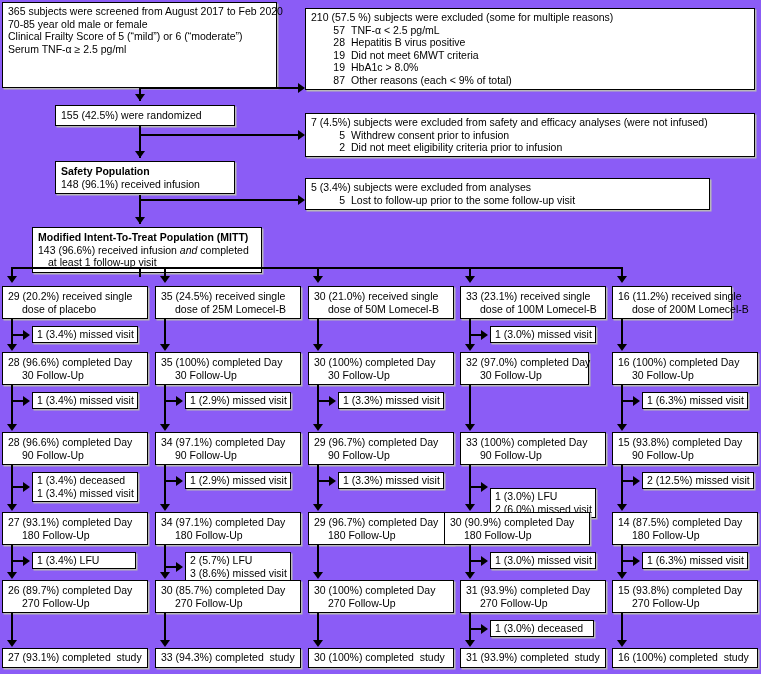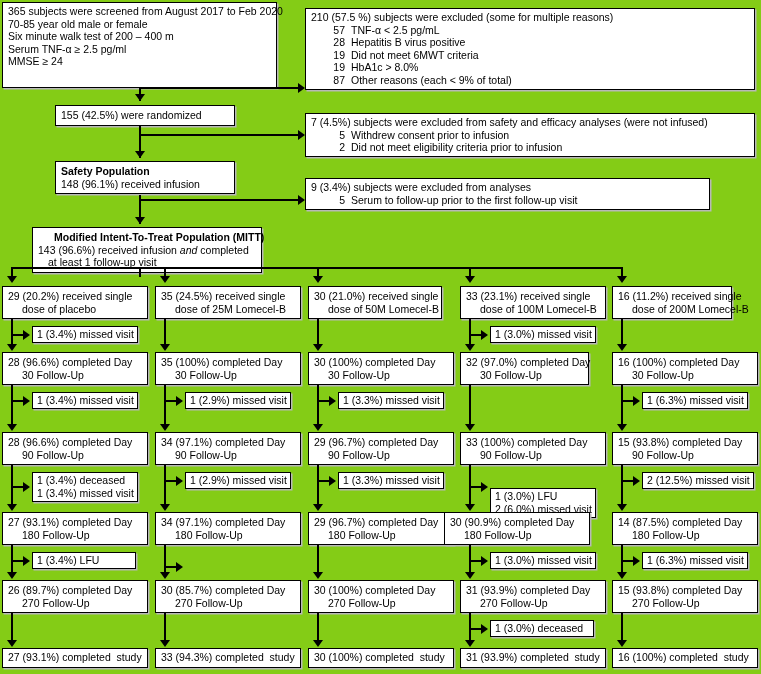--- a/index.html
+++ b/index.html
@@ -1,19 +1,19 @@
 <!DOCTYPE html>
 <html><head>
 <meta charset="utf-8">
 <style>
   html,body{margin:0;padding:0;background:#ffffff;}
   #page{
     position:relative;
     width:761px;height:674px;
-    background:#84cc16;
+    background:#8b5cf6;
     font-family:"Liberation Sans","DejaVu Sans",sans-serif;
     overflow:hidden;
   }
   .box{
     position:absolute;
     box-sizing:border-box;
     border:1px solid #000;
     background:#ffffff;
     font-size:10.5px;
     line-height:12.6px;
@@ -33,39 +33,39 @@
       border-left:5px solid transparent;border-right:5px solid transparent;
       border-top:7px solid #000;}
   .ar{position:absolute;width:0;height:0;
       border-top:5px solid transparent;border-bottom:5px solid transparent;
       border-left:7px solid #000;}
 </style>
 </head>
 <body>
 
 <div id="page">
-    <div class="box sh" style="left: 2px; top: 2px; width: 275px; min-height: 86px; padding: 2px 4px 2px 5px;"><div>365 subjects were screened from August 2017 to Feb 2020</div><div>70-85 year old male or female</div><div>Six minute walk test of 200 – 400 m</div><div>Serum TNF-α ≥ 2.5 pg/ml</div><div>MMSE ≥ 24</div></div>
+    <div class="box sh" style="left: 2px; top: 2px; width: 275px; min-height: 86px; padding: 2px 4px 2px 5px;"><div>365 subjects were screened from August 2017 to Feb 2020</div><div>70-85 year old male or female</div><div>Clinical Frailty Score of 5 (“mild”) or 6 (“moderate”)</div><div>Serum TNF-α ≥ 2.5 pg/ml</div></div>
     <div class="box sh" style="left: 305px; top: 8px; width: 450px; min-height: 82px; padding: 2px 4px 2px 5px;"><div>210 (57.5 %) subjects were excluded (some for multiple reasons)</div><div style="padding-left: 12px;"><span class="num" style="text-align: right; padding-right: 6px;">57</span><span>TNF-α &lt; 2.5 pg/mL</span></div><div style="padding-left: 12px;"><span class="num" style="text-align: right; padding-right: 6px;">28</span><span>Hepatitis B virus positive</span></div><div style="padding-left: 12px;"><span class="num" style="text-align: right; padding-right: 6px;">19</span><span>Did not meet 6MWT criteria</span></div><div style="padding-left: 12px;"><span class="num" style="text-align: right; padding-right: 6px;">19</span><span>HbA1c &gt; 8.0%</span></div><div style="padding-left: 12px;"><span class="num" style="text-align: right; padding-right: 6px;">87</span><span>Other reasons (each &lt; 9% of total)</span></div></div>
     <div class="v" style="left: 139px; top: 88px; height: 13px;"></div>
     <div class="h" style="left: 140px; top: 87px; width: 158px;"></div>
     <div class="ar" style="left: 298px; top: 83px;"></div>
     <div class="ad" style="left: 135px; top: 94px;"></div>
     <div class="box sh" style="left: 55px; top: 105px; width: 180px; min-height: 20px;"><div>155 (42.5%) were randomized</div></div>
     <div class="box sh" style="left: 305px; top: 113px; width: 450px; min-height: 44px; padding: 2px 4px 2px 5px;"><div>7 (4.5%) subjects were excluded from safety and efficacy analyses (were not infused)</div><div style="padding-left: 12px;"><span class="num" style="text-align: right; padding-right: 6px;">5</span><span>Withdrew consent prior to infusion</span></div><div style="padding-left: 12px;"><span class="num" style="text-align: right; padding-right: 6px;">2</span><span>Did not meet eligibility criteria prior to infusion</span></div></div>
     <div class="v" style="left: 139px; top: 126px; height: 32px;"></div>
     <div class="h" style="left: 140px; top: 134px; width: 158px;"></div>
     <div class="ar" style="left: 298px; top: 130px;"></div>
     <div class="ad" style="left: 135px; top: 151px;"></div>
     <div class="box sh" style="left: 55px; top: 161px; width: 180px; min-height: 33px;"><div style="font-weight: bold;">Safety Population</div><div>148 (96.1%) received infusion</div></div>
-    <div class="box sh" style="left: 305px; top: 178px; width: 405px; min-height: 32px; padding: 2px 4px 2px 5px;"><div>9 (3.4%) subjects were excluded from analyses</div><div style="padding-left: 12px;"><span class="num" style="text-align: right; padding-right: 6px;">5</span><span>Serum to follow-up prior to the first follow-up visit</span></div></div>
+    <div class="box sh" style="left: 305px; top: 178px; width: 405px; min-height: 32px; padding: 2px 4px 2px 5px;"><div>5 (3.4%) subjects were excluded from analyses</div><div style="padding-left: 12px;"><span class="num" style="text-align: right; padding-right: 6px;">5</span><span>Lost to follow-up prior to the some follow-up visit</span></div></div>
     <div class="v" style="left: 139px; top: 195px; height: 29px;"></div>
     <div class="h" style="left: 140px; top: 199px; width: 158px;"></div>
     <div class="ar" style="left: 298px; top: 195px;"></div>
     <div class="ad" style="left: 135px; top: 217px;"></div>
-    <div class="box sh" style="left: 32px; top: 227px; width: 230px; min-height: 40px;"><div style="font-weight: bold; margin-left: 16px;">Modified Intent-To-Treat Population (MITT)</div><div><span>143 (96.6%) received infusion </span><i>and</i><span> completed</span></div><div style="padding-left: 10px;">at least 1 follow-up visit</div></div>
+    <div class="box sh" style="left: 32px; top: 227px; width: 230px; min-height: 40px;"><div style="font-weight: bold;">Modified Intent-To-Treat Population (MITT)</div><div><span>143 (96.6%) received infusion </span><i>and</i><span> completed</span></div><div style="padding-left: 10px;">at least 1 follow-up visit</div></div>
     <div class="v" style="left: 139px; top: 268px; height: 9px;"></div>
     <div class="h" style="left: 11px; top: 267px; width: 612px;"></div>
     <div class="v" style="left: 11px; top: 268px; height: 11px;"></div>
     <div class="ad" style="left: 7px; top: 276px;"></div>
     <div class="v" style="left: 164px; top: 268px; height: 11px;"></div>
     <div class="ad" style="left: 160px; top: 276px;"></div>
     <div class="v" style="left: 317px; top: 268px; height: 11px;"></div>
     <div class="ad" style="left: 313px; top: 276px;"></div>
     <div class="v" style="left: 469px; top: 268px; height: 11px;"></div>
     <div class="ad" style="left: 465px; top: 276px;"></div>
@@ -112,25 +112,26 @@
     <div class="v" style="left: 164px; top: 464px; height: 42px;"></div>
     <div class="ad" style="left: 160px; top: 504px;"></div>
     <div class="h" style="left: 165px; top: 479.5px; width: 12px;"></div>
     <div class="ar" style="left: 176px; top: 475.5px;"></div>
     <div class="box sh" style="left: 185px; top: 472px; width: auto; min-height: 17px; padding: 1px 3px 1px 4px; min-width: 104px;"><div>1 (2.9%) missed visit</div></div>
     <div class="box sh" style="left: 155px; top: 512px; width: 146px; min-height: 32px;"><div>34 (97.1%) completed Day</div><div style="padding-left: 14px;">180 Follow-Up</div></div>
     <div class="v" style="left: 164px; top: 544px; height: 30px;"></div>
     <div class="ad" style="left: 160px; top: 572px;"></div>
     <div class="h" style="left: 165px; top: 566px; width: 12px;"></div>
     <div class="ar" style="left: 176px; top: 562px;"></div>
+    <div class="box sh" style="left: 185px; top: 552px; width: auto; min-height: 30px; padding: 1px 3px 1px 4px; min-width: 104px;"><div>2 (5.7%) LFU</div><div>3 (8.6%) missed visit</div></div>
     <div class="box sh" style="left: 155px; top: 580px; width: 146px; min-height: 32px;"><div>30 (85.7%) completed Day</div><div style="padding-left: 14px;">270 Follow-Up</div></div>
     <div class="v" style="left: 164px; top: 612px; height: 30px;"></div>
     <div class="ad" style="left: 160px; top: 640px;"></div>
     <div class="box sh" style="left: 155px; top: 648px; width: 146px; min-height: 20px; padding: 2px 4px 2px 5px;"><div>33 (94.3%) completed  study</div></div>
-    <div class="box sh" style="left: 308px; top: 286px; width: 134px; min-height: 32px;"><div>30 (21.0%) received single</div><div style="padding-left: 14px;">dose of 50M Lomecel-B</div></div>
+    <div class="box sh" style="left: 308px; top: 286px; width: 146px; min-height: 32px;"><div>30 (21.0%) received single</div><div style="padding-left: 14px;">dose of 50M Lomecel-B</div></div>
     <div class="v" style="left: 317px; top: 318px; height: 28px;"></div>
     <div class="ad" style="left: 313px; top: 344px;"></div>
     <div class="box sh" style="left: 308px; top: 352px; width: 146px; min-height: 32px;"><div>30 (100%) completed Day</div><div style="padding-left: 14px;">30 Follow-Up</div></div>
     <div class="v" style="left: 317px; top: 384px; height: 42px;"></div>
     <div class="ad" style="left: 313px; top: 424px;"></div>
     <div class="h" style="left: 318px; top: 399.5px; width: 12px;"></div>
     <div class="ar" style="left: 329px; top: 395.5px;"></div>
     <div class="box sh" style="left: 338px; top: 392px; width: auto; min-height: 17px; padding: 1px 3px 1px 4px; min-width: 104px;"><div>1 (3.3%) missed visit</div></div>
     <div class="box sh" style="left: 308px; top: 432px; width: 146px; min-height: 32px;"><div>29 (96.7%) completed Day</div><div style="padding-left: 14px;">90 Follow-Up</div></div>
     <div class="v" style="left: 317px; top: 464px; height: 42px;"></div>

